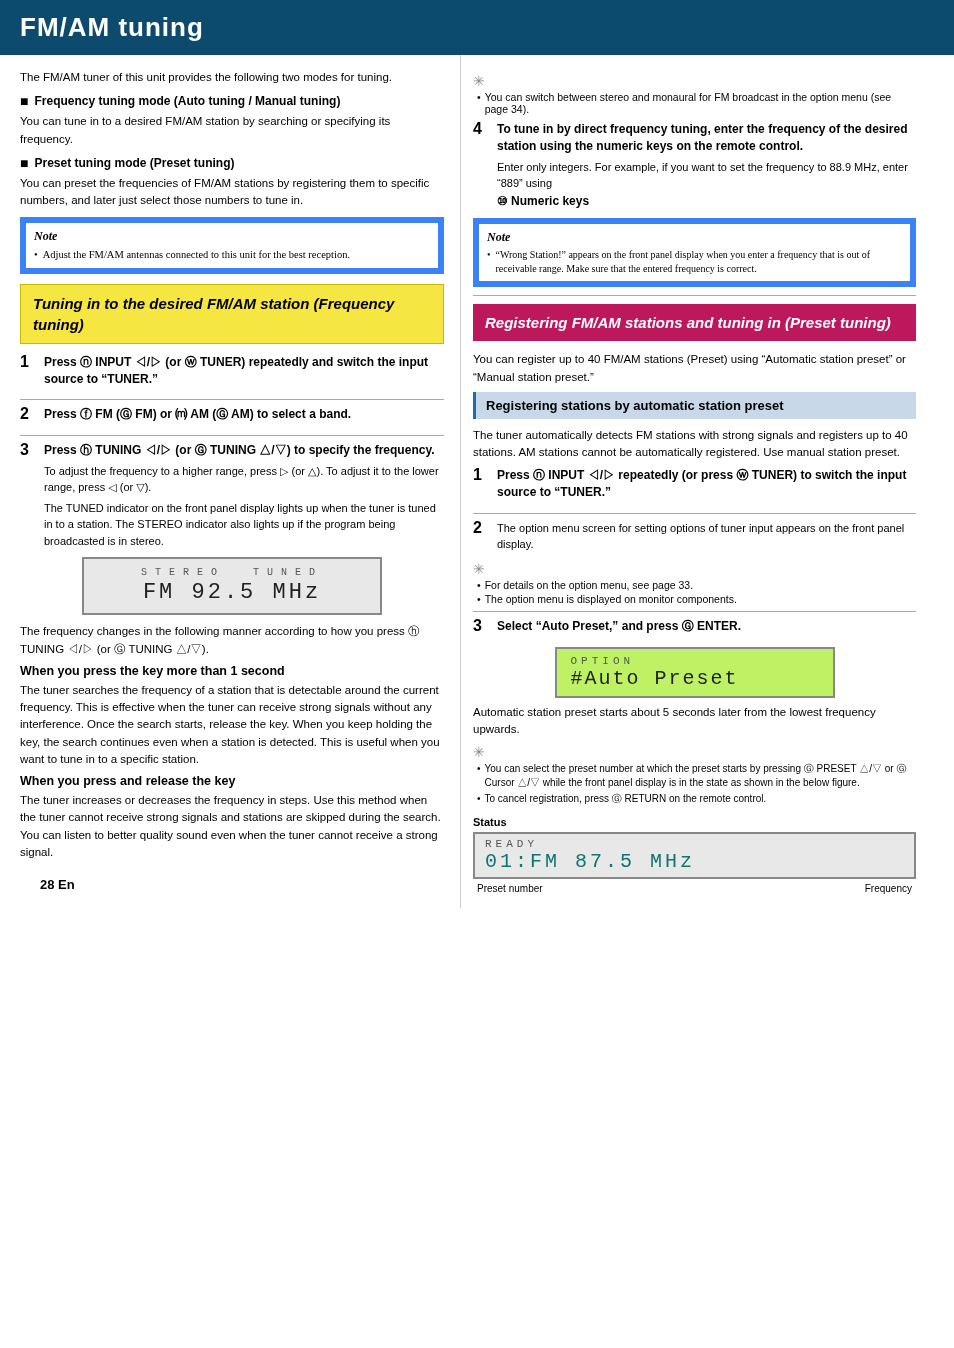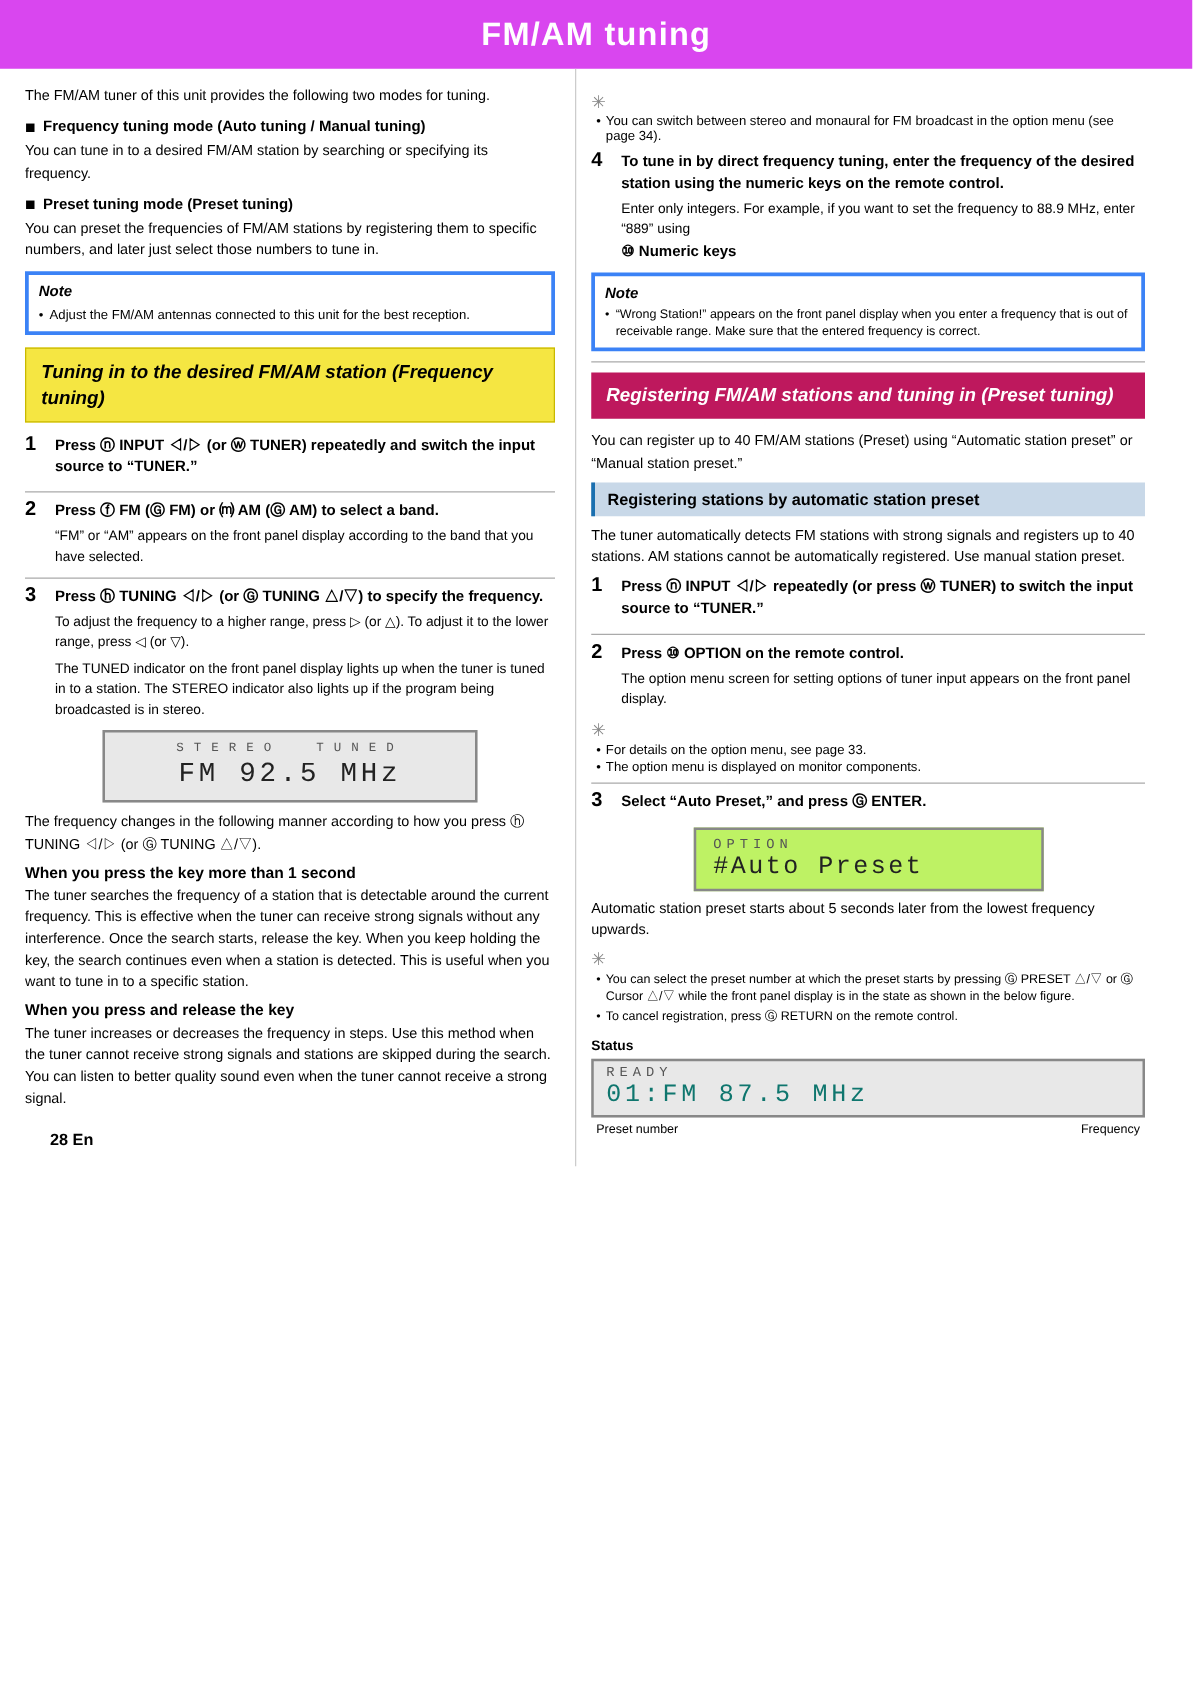--- a/index.html
+++ b/index.html
@@ -14,23 +14,22 @@
 
     .page {
       width: 954px;
       min-height: 1348px;
       background: #fff;
       padding: 0;
     }
 
     
     .title-bar {
-      background: #d946ef;
+      background: #0c4a6e;
       color: #fff;
-      text-align: center;
       padding: 12px 20px;
       font-size: 26px;
       font-weight: bold;
       letter-spacing: 1px;
     }
 
     
     .content {
       display: flex;
       gap: 0;
@@ -102,25 +101,26 @@
       margin-bottom: 4px;
     }
     .step-content .sub-text {
       font-size: 11px;
       line-height: 1.5;
       font-weight: normal;
     }
 
     
     .note-box {
-      border: 3px solid #3b82f6;
+      border: 6px solid #3b82f6;
       padding: 5px 8px;
       margin: 8px 0;
       font-size: 10.5px;
       line-height: 1.4;
+      font-family: Liberation Serif, serif;
     }
     .note-title {
       font-weight: bold;
       font-style: italic;
       font-size: 12px;
       margin-bottom: 3px;
     }
     .note-bullet {
       display: flex;
       gap: 5px;
@@ -311,21 +311,20 @@
         <div class="step-content">
           <div class="main-text">Press ⓝ INPUT ◁/▷ (or ⓦ TUNER) repeatedly and switch the input source to “TUNER.”</div>
         </div>
       </div>
       <hr class="step-divider">
 
       <div class="step">
         <span class="step-num">2</span>
         <div class="step-content">
           <div class="main-text">Press ⓕ FM (Ⓖ FM) or ⒨ AM (Ⓖ AM) to select a band.</div>
-          <div class="sub-text">“FM” or “AM” appears on the front panel display according to the band that you have selected.</div>
         </div>
       </div>
       <hr class="step-divider">
 
       <div class="step">
         <span class="step-num">3</span>
         <div class="step-content">
           <div class="main-text">Press ⓗ TUNING ◁/▷ (or Ⓖ TUNING △/▽) to specify the frequency.</div>
           <div class="sub-text">To adjust the frequency to a higher range, press ▷ (or △). To adjust it to the lower range, press ◁ (or ▽).</div>
           <div class="sub-text" style="margin-top:4px;">The TUNED indicator on the front panel display lights up when the tuner is tuned in to a station. The STEREO indicator also lights up if the program being broadcasted is in stereo.</div>
@@ -383,21 +382,20 @@
         <span class="step-num">1</span>
         <div class="step-content">
           <div class="main-text">Press ⓝ INPUT ◁/▷ repeatedly (or press ⓦ TUNER) to switch the input source to “TUNER.”</div>
         </div>
       </div>
       <hr class="step-divider">
 
       <div class="step">
         <span class="step-num">2</span>
         <div class="step-content">
-          <div class="main-text">Press ⑩ OPTION on the remote control.</div>
           <div class="sub-text">The option menu screen for setting options of tuner input appears on the front panel display.</div>
         </div>
       </div>
 
       <div class="tip-icon">✳</div>
       <div class="tip-bullets">
         <div class="tip-bullet">For details on the option menu, see page 33.</div>
         <div class="tip-bullet">The option menu is displayed on monitor components.</div>
       </div>
       <hr class="step-divider">

